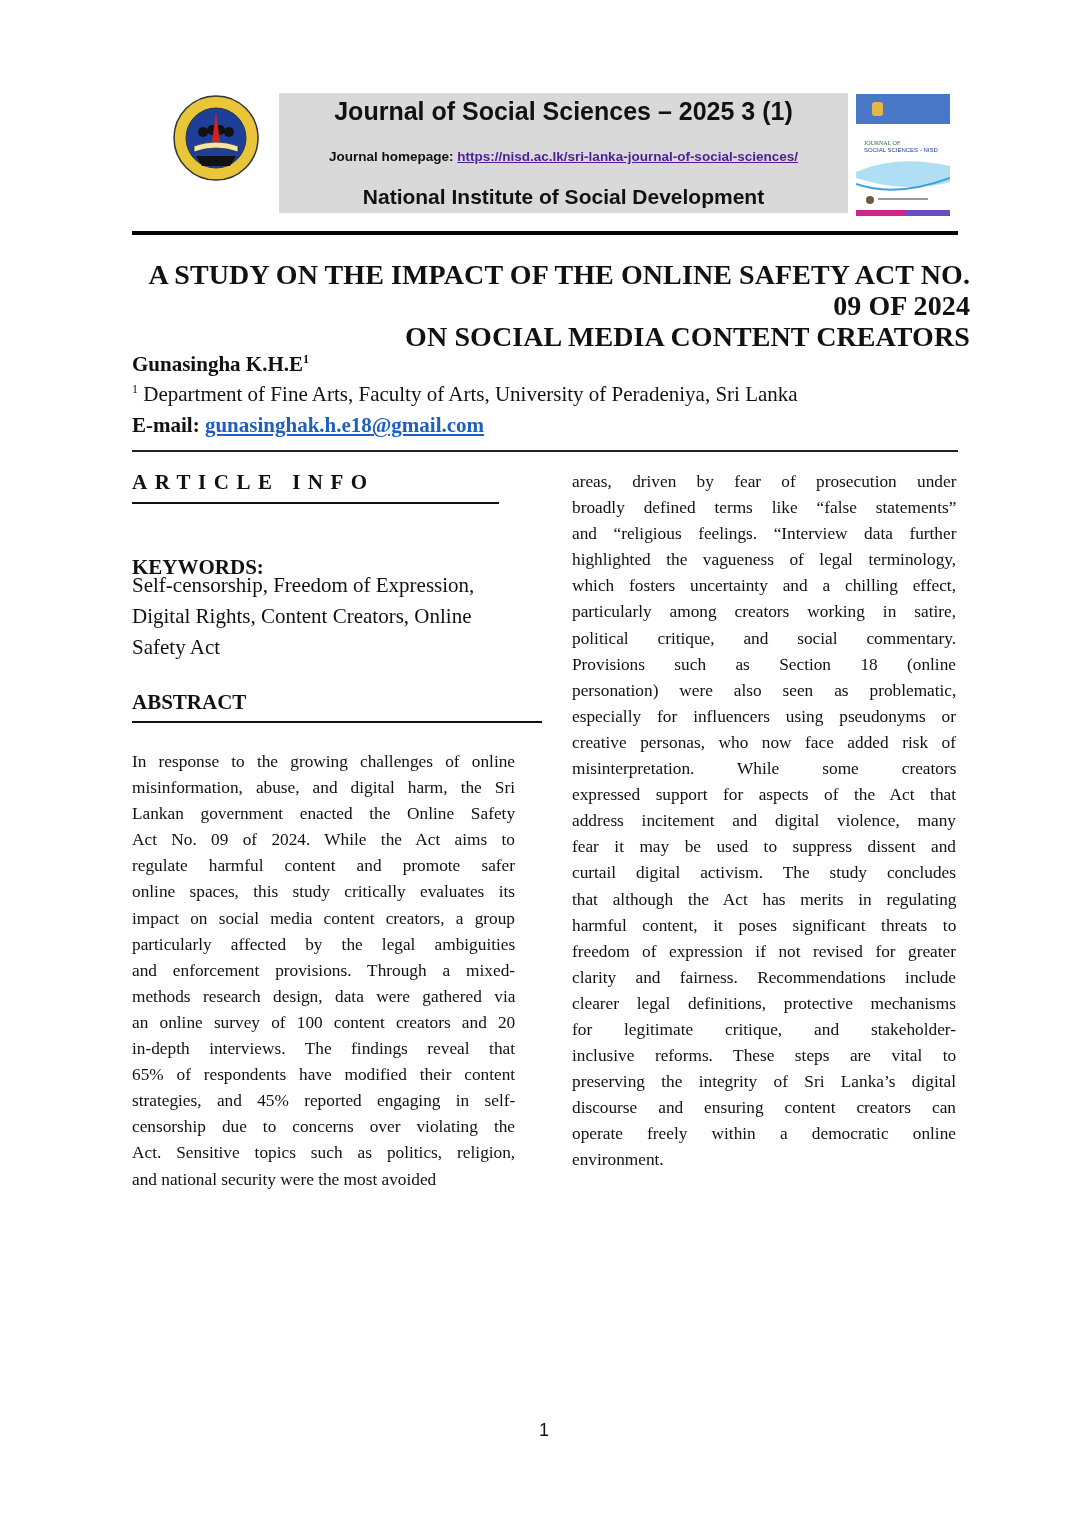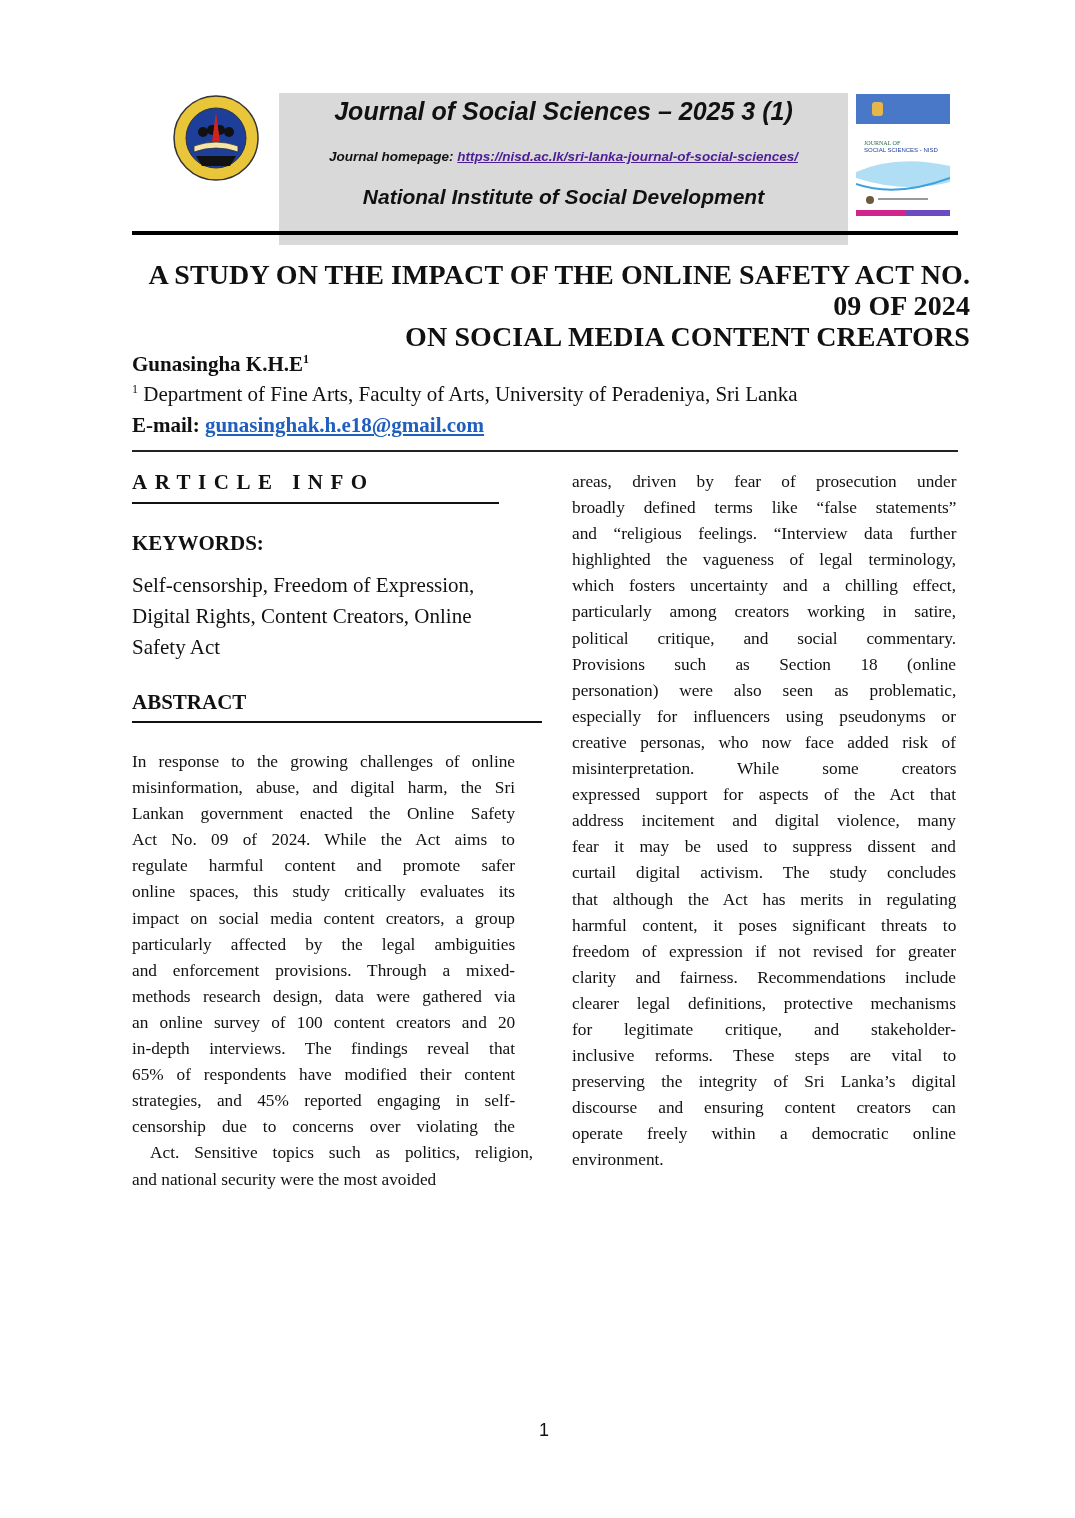--- a/index.html
+++ b/index.html
@@ -1,42 +1,42 @@
 <!DOCTYPE html>
 <html><head>
 <meta charset="utf-8">
 <style>
   html, body { margin: 0; padding: 0; background: #ffffff; }
   body { width: 1075px; height: 1518px; position: relative; overflow: hidden; font-family: "Liberation Serif", serif; color: #111; }
   .abs { position: absolute; }
 
   
   #logo { left: 172px; top: 94px; width: 88px; height: 88px; }
-  #header-box { left: 279px; top: 93px; width: 569px; height: 152px; background: #d9d9d9; font-style: italic; }
+  #header-box { left: 279px; top: 93px; width: 569px; height: 120px; background: #d9d9d9; }
   #journal-title { left: 0; width: 569px; top: 4px; text-align: center; font-family: "Liberation Sans", sans-serif; font-weight: bold; font-size: 25px; color: #111; }
   #homepage-line { left: 0; width: 569px; top: 56px; text-align: center; font-family: "Liberation Sans", sans-serif; font-weight: bold; font-size: 13.5px; }
   #homepage-line a { color: #4c1d95; text-decoration: underline; }
   #institute { left: 0; width: 569px; top: 92px; text-align: center; font-family: "Liberation Sans", sans-serif; font-weight: bold; font-size: 21px; }
   #cover { left: 856px; top: 94px; width: 94px; height: 122px; background: #fff; overflow: hidden; }
 
   .rule-thick { left: 132px; top: 231px; width: 826px; height: 4px; background: #000; }
   .rule-thin { left: 132px; top: 450px; width: 826px; height: 2px; background: #222; }
 
   #paper-title { left: 120px; width: 850px; top: 259px; text-align: right; font-weight: bold; font-size: 28px; line-height: 31px; letter-spacing: 0.1px; }
 
   #author { left: 132px; top: 352px; font-weight: bold; font-size: 21px; }
   #author sup { font-size: 12px; }
   #affiliation { left: 132px; top: 382px; font-size: 21px; }
   #affiliation sup { font-size: 12px; }
   #email-line { left: 132px; top: 413px; font-weight: bold; font-size: 21px; }
   #email-line a { color: #1f5fbf; text-decoration: underline; }
 
   #article-info { left: 132px; top: 470px; font-weight: bold; font-size: 21px; letter-spacing: 7.5px; }
   .rule-ai { left: 132px; top: 502px; width: 367px; height: 2px; background: #111; }
-  #keywords-h { left: 132px; top: 531px; font-weight: bold; font-size: 21px; }
+  #keywords-h { left: 132px; top: 555px; font-weight: bold; font-size: 21px; }
   #keywords { left: 132px; top: 570px; width: 390px; font-size: 21px; line-height: 31px; }
   #abstract-h { left: 132px; top: 690px; font-weight: bold; font-size: 21px; }
   .rule-abs { left: 132px; top: 721px; width: 410px; height: 2px; background: #111; }
 
   .col { font-size: 17.3px; line-height: 26.1px; text-align: justify; text-align-last: justify; }
   .col .ln { display: block; text-align: justify; text-align-last: justify; white-space: nowrap; }
   .col .ln.last { text-align-last: left; }
   #col-left { left: 132px; top: 749px; width: 383px; }
   #col-right { left: 572px; top: 469px; width: 384px; }
 
@@ -118,21 +118,21 @@
     <span class="ln" style="display: block; word-spacing: 10px;">online spaces, this study critically evaluates its</span>
     <span class="ln" style="display: block; word-spacing: 6.85714px;">impact on social media content creators, a group</span>
     <span class="ln" style="display: block; word-spacing: 14.8px;">particularly affected by the legal ambiguities</span>
     <span class="ln" style="display: block; word-spacing: 11.6px;">and enforcement provisions. Through a mixed-</span>
     <span class="ln" style="display: block; word-spacing: 8.16667px;">methods research design, data were gathered via</span>
     <span class="ln" style="display: block; word-spacing: 6.875px;">an online survey of 100 content creators and 20</span>
     <span class="ln" style="display: block; word-spacing: 15.2px;">in-depth interviews. The findings reveal that</span>
     <span class="ln" style="display: block; word-spacing: 8.5px;">65% of respondents have modified their content</span>
     <span class="ln" style="display: block; word-spacing: 11px;">strategies, and 45% reported engaging in self-</span>
     <span class="ln" style="display: block; word-spacing: 11.6667px;">censorship due to concerns over violating the</span>
-    <span class="ln" style="display: block; word-spacing: 10.6667px; margin-left: 18px;">Act. Sensitive topics such as politics, religion,</span>
+    <span class="ln" style="display: block; word-spacing: 10.6667px;">Act. Sensitive topics such as politics, religion,</span>
     <span class="ln last">and national security were the most avoided</span>
   </div>
 <div class="abs col" id="col-right">
     <span class="ln" style="display: block; word-spacing: 16px;">areas, driven by fear of prosecution under</span>
     <span class="ln" style="display: block; word-spacing: 14.6px;">broadly defined terms like “false statements”</span>
     <span class="ln" style="display: block; word-spacing: 12.2px;">and “religious feelings. “Interview data further</span>
     <span class="ln" style="display: block; word-spacing: 11.2px;">highlighted the vagueness of legal terminology,</span>
     <span class="ln" style="display: block; word-spacing: 10.5px;">which fosters uncertainty and a chilling effect,</span>
     <span class="ln" style="display: block; word-spacing: 13.6px;">particularly among creators working in satire,</span>
     <span class="ln" style="display: block; word-spacing: 24.5px;">political critique, and social commentary.</span>

